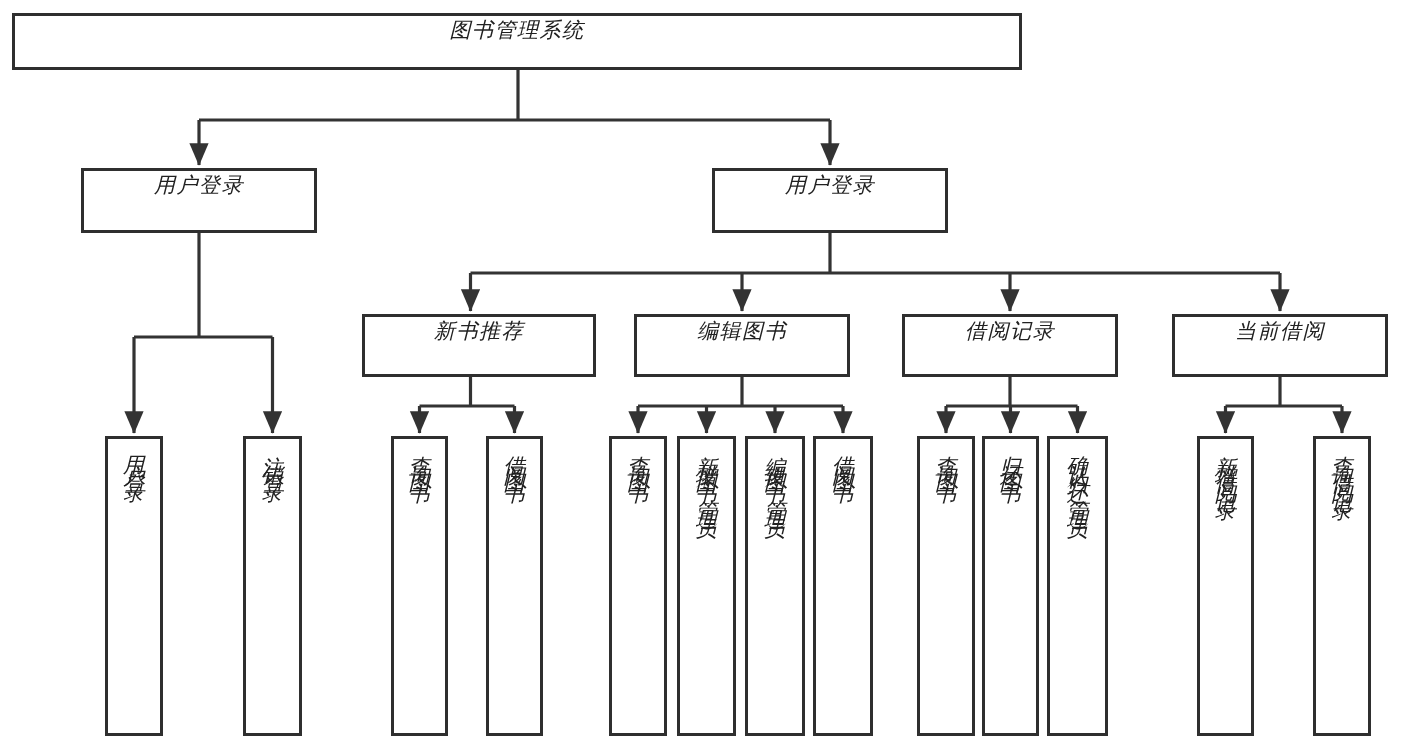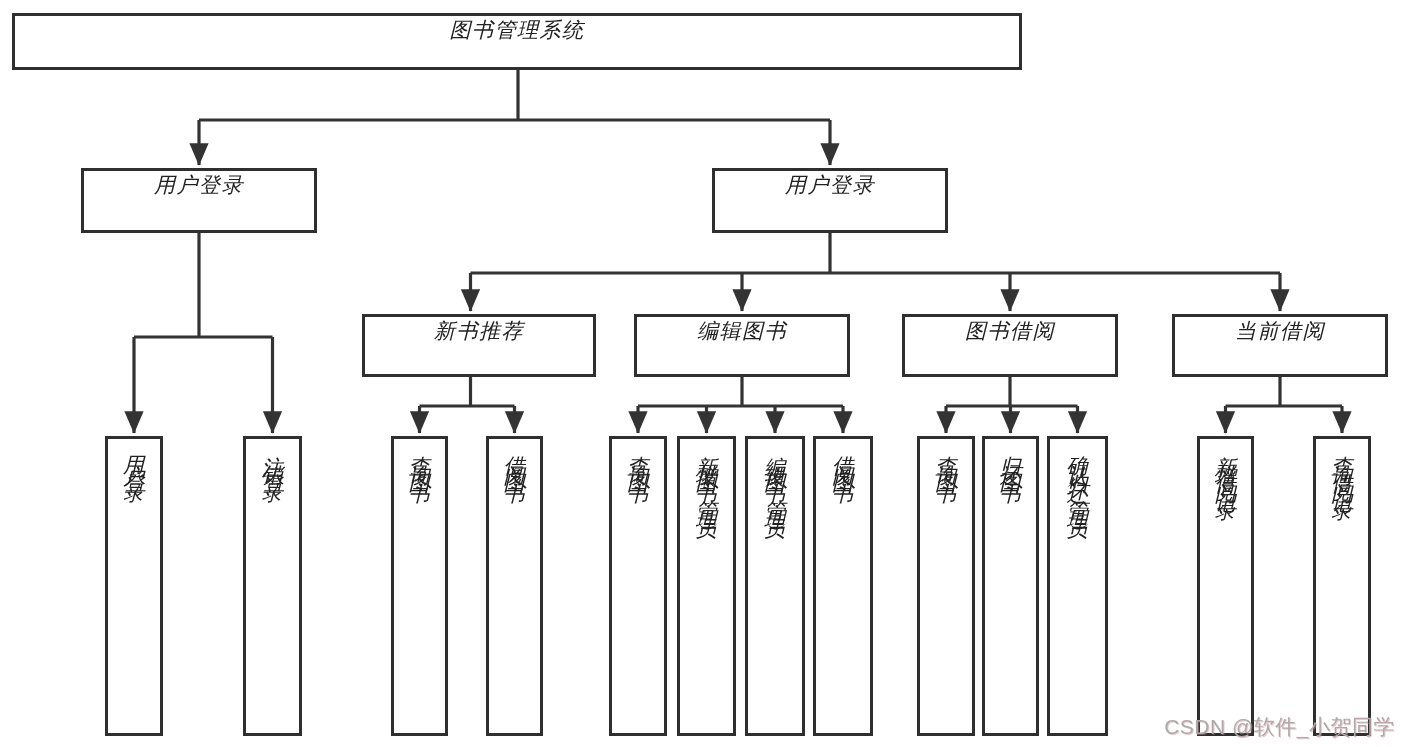--- a/index.html
+++ b/index.html
@@ -107,21 +107,21 @@
     <span class="lbl">注销登录</span>
   </div>
 
   <div class="node" style="left:362px;top:314px;width:234px;height:63px">
     <span class="lbl">新书推荐</span>
   </div>
   <div class="node" style="left:634px;top:314px;width:216px;height:63px">
     <span class="lbl">编辑图书</span>
   </div>
   <div class="node" style="left:902px;top:314px;width:216px;height:63px">
-    <span class="lbl">图书借阅</span>
+    <span class="lbl">借阅记录</span>
   </div>
   <div class="node" style="left:1172px;top:314px;width:216px;height:63px">
     <span class="lbl">当前借阅</span>
   </div>
 
   <div class="node tall" style="left:391px;top:436px;width:57px;height:300px">
     <span class="lbl">查询图书</span>
   </div>
   <div class="node tall" style="left:486px;top:436px;width:57px;height:300px">
     <span class="lbl">借阅图书</span>
@@ -150,15 +150,14 @@
     <span class="lbl">确认归还（管理员）</span>
   </div>
 
   <div class="node tall" style="left:1197px;top:436px;width:57px;height:300px">
     <span class="lbl">新增借阅记录</span>
   </div>
   <div class="node tall" style="left:1313px;top:436px;width:58px;height:300px">
     <span class="lbl">查询借阅记录</span>
   </div>
 
-  <div class="watermark">CSDN @软件_小贺同学</div>
 
 </div>
 
 </body></html>

